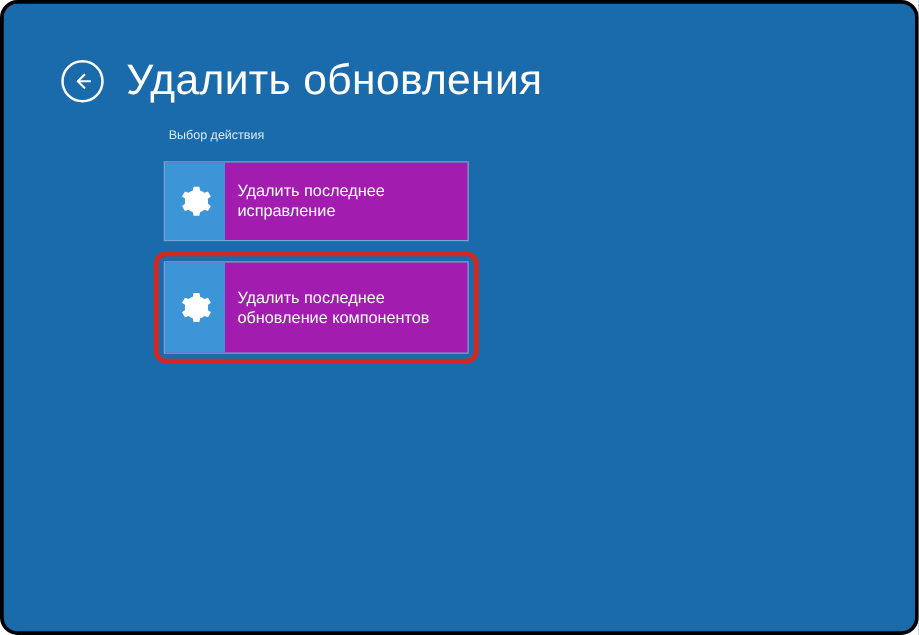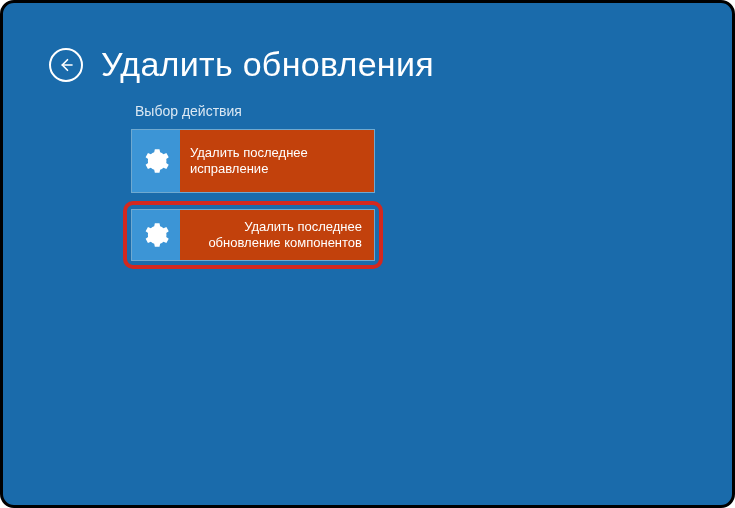--- a/index.html
+++ b/index.html
@@ -50,32 +50,32 @@
       color: #fff;
       font-size: 34px;
       font-weight: 300;
       letter-spacing: 0.3px;
     }
     .subtitle {
       position: absolute;
       top: 100px;
       left: 132px;
       color: #dbe8f3;
-      font-size: 14px;
+      font-size: 10px;
       font-weight: 400;
     }
     .options {
       position: absolute;
       top: 126px;
       left: 128px;
     }
     .option-tile {
       width: 244px;
       height: 64px;
-      background: #c2410c;
+      background: #a21caf;
       border: 1px solid #6fa9d0;
       display: flex;
       align-items: stretch;
       cursor: pointer;
       margin-bottom: 8px;
     }
     .option-icon-wrap {
       width: 48px;
       background: #3c95d6;
       display: flex;
@@ -99,23 +99,22 @@
     .highlight-wrap {
       border: 4px solid #d3281f;
       border-radius: 10px;
       padding: 4px;
       margin-left: -8px;
       margin-top: 0px;
       width: 260px;
     }
     .highlight-wrap .option-tile {
       margin-bottom: 0;
-      height: 52px;
+      height: 74px;
       width: 100%;
-      text-align: right;
     }
   </style>
 </head>
 <body>
 
 <div class="frame">
 
   <div class="header">
     <div class="back-btn">
       <svg viewBox="0 0 24 24">

